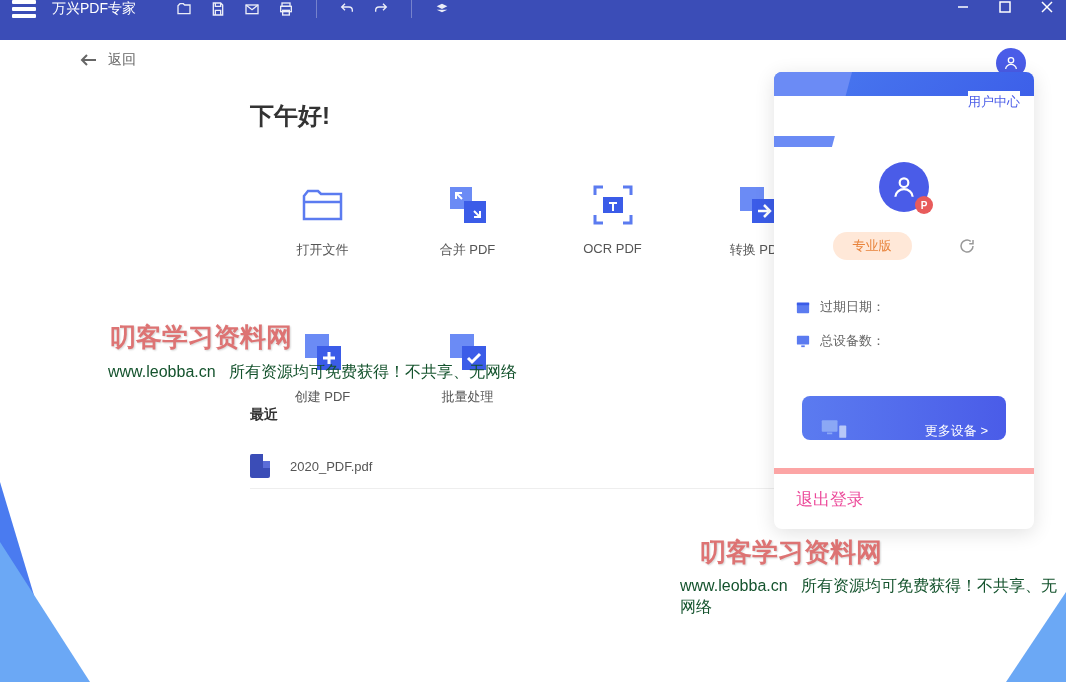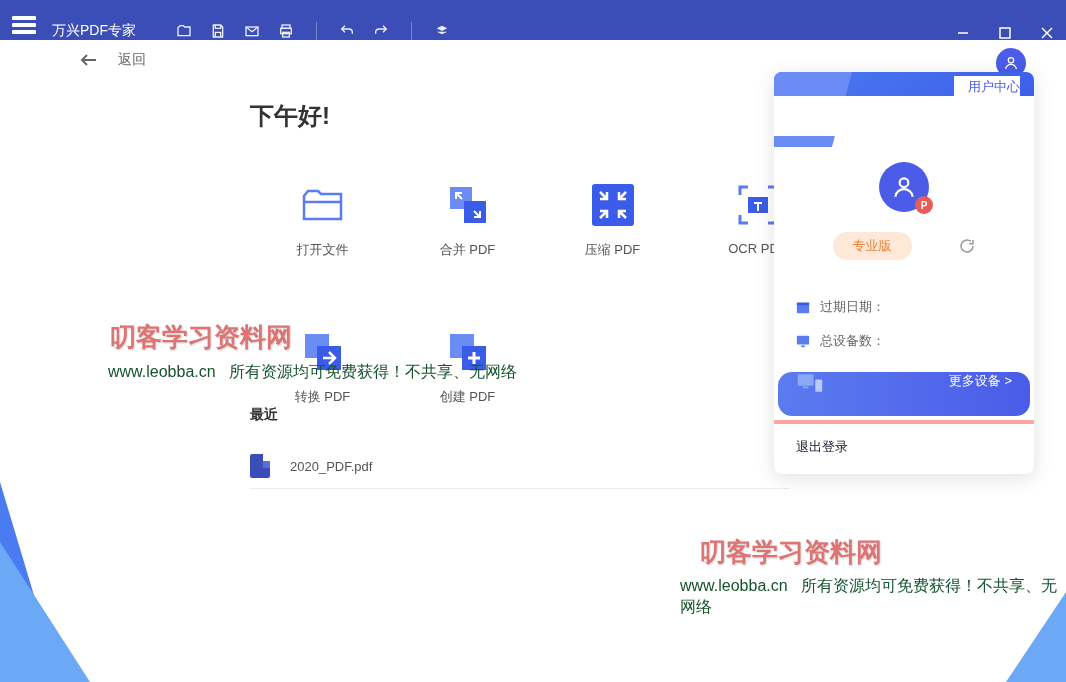--- a/index.html
+++ b/index.html
@@ -1,57 +1,57 @@
 <!DOCTYPE html>
 <html><head>
 <meta charset="utf-8">
 <style>
 *{margin:0;padding:0;box-sizing:border-box;font-family:"Microsoft YaHei",sans-serif}
 body{background:#fff;width:1066px;height:682px;overflow:hidden;position:relative}
-.titlebar{height:40px;background:#3B4DB7;display:flex;align-items:flex-end;padding:0 12px;color:#fff}
+.titlebar{height:40px;background:#3B4DB7;display:flex;align-items:flex-start;padding:0 12px;color:#fff}
 .logo{width:24px;height:24px;display:flex;flex-direction:column;gap:3px;margin-right:16px}
 .logo div{height:4px;background:#fff;border-radius:1px}
 .app-title{font-size:14px;margin-right:40px}
 .tb-icons{display:flex;gap:18px;align-items:center}
 .tb-icon{width:16px;height:16px;opacity:.9;cursor:pointer}
 .tb-sep{width:1px;height:18px;background:rgba(255,255,255,.3);margin:0 4px}
 .win-ctrl{margin-left:auto;display:flex;gap:28px;align-items:center}
 .win-btn{width:14px;height:14px;cursor:pointer}
 .header-row{height:40px;display:flex;align-items:center;padding:0 60px 0 80px;position:relative}
-.back-btn{display:flex;align-items:center;gap:20px;color:#666;font-size:14px;cursor:pointer}
+.back-btn{display:flex;align-items:center;gap:10px;color:#666;font-size:14px;cursor:pointer}
 .user-btn{position:absolute;right:40px;top:8px;width:30px;height:30px;border-radius:50%;background:#4A5CE8;display:flex;align-items:center;justify-content:center;cursor:pointer}
 .main{padding:20px 16px 0 250px}
 .greeting{font-size:24px;font-weight:bold;color:#333;margin-bottom:50px}
 .actions{display:grid;grid-template-columns:repeat(4,145px);row-gap:70px}
 .action{display:flex;flex-direction:column;align-items:center;gap:13px;cursor:pointer}
 .action-icon{width:46px;height:46px;display:flex;align-items:center;justify-content:center}
 .action-label{font-size:13px;color:#555}
 .recent{}
 .recent-title{font-size:14px;font-weight:bold;color:#333;margin-bottom:20px}
 .recent-item{display:flex;align-items:center;gap:20px;padding:10px 0;border-bottom:1px solid #eee;width:540px;cursor:pointer}
 .file-icon{width:20px;height:24px;background:#3B4DB7;border-radius:2px;position:relative}
 .file-icon::after{content:"";position:absolute;top:0;right:0;width:7px;height:7px;background:#fff;border-bottom:7px solid #5B6DD8}
 .recent-name{font-size:13px;color:#555}
 .panel{position:absolute;top:72px;right:32px;width:260px;background:#fff;border-radius:8px;box-shadow:0 4px 20px rgba(0,0,0,.12);overflow:hidden}
 .panel-head{height:60px;position:relative;background:linear-gradient(135deg,#4A7BF0 0%,#3B5CE8 100%)}
 .panel-head::before{content:"";position:absolute;left:-10px;top:-15px;width:80px;height:90px;background:#6B8BF5;transform:skewX(-15deg)}
-.panel-title{position:absolute;right:14px;top:4px;color:#4A5CE8;font-size:13px;background:#fff;padding:2px 0 0 14px;z-index:2}
+.panel-title{position:absolute;right:14px;top:19px;color:#4A5CE8;font-size:13px;background:#fff;padding:2px 0 0 0;z-index:2}
 .panel-head-white{position:absolute;top:24px;left:0;right:0;height:40px;background:#fff}
 .avatar{width:50px;height:50px;border-radius:50%;background:#4A5CE8;margin:30px auto 8px;display:flex;align-items:center;justify-content:center;position:relative}
 .avatar-badge{position:absolute;bottom:-2px;right:-4px;width:18px;height:18px;border-radius:50%;background:#E85B5B;color:#fff;font-size:10px;display:flex;align-items:center;justify-content:center;font-weight:bold}
 .badge-row{display:flex;align-items:center;justify-content:center;gap:46px;margin:20px 0}
 .pro-badge{padding:5px 20px;border-radius:14px;background:#FFE8D8;color:#E8833B;font-size:13px}
 .refresh{width:18px;height:18px;cursor:pointer}
 .info-list{padding:10px 22px}
 .info-row{display:flex;align-items:center;gap:10px;padding:8px 0;font-size:13px;color:#666}
 .info-icon{width:14px;height:14px}
-.more-dev{margin:4px;height:44px;border-radius:14px;background:linear-gradient(90deg,#5B7BF0,#4A5CE8);display:flex;align-items:flex-start;padding:0 18px;cursor:pointer}
+.more-dev{margin:28px;height:44px;border-radius:8px;background:linear-gradient(90deg,#5B7BF0,#4A5CE8);display:flex;align-items:flex-end;padding:0 18px;cursor:pointer}
 .dev-icon{width:28px;height:22px}
 .more-label{margin-left:auto;color:#fff;font-size:13px}
-.logout{padding:14px 22px 18px;font-size:13px;color:#0f172a;border-top:4px solid #fca5a5;cursor:pointer}
+.logout{padding:14px 22px 18px;font-size:17px;color:#ec4899;border-top:6px solid #fca5a5;cursor:pointer}
 .wm{position:absolute;color:#D85B5B;font-size:26px;font-weight:bold;opacity:.85;text-shadow:1px 1px 2px rgba(0,0,0,.2);pointer-events:none}
 .wm-sub{position:absolute;font-size:16px;color:#14532d;pointer-events:none}
 .bg-tri{position:absolute;width:0;height:0}
 .tri-bl{bottom:0;left:0;border-left:90px solid #6BA8F5;border-top:140px solid transparent}
 .tri-bl2{bottom:0;left:0;border-left:60px solid #4A7BF0;border-top:200px solid transparent}
 .tri-br{bottom:0;right:0;border-right:60px solid #6BA8F5;border-top:90px solid transparent}
 </style>
 </head>
 <body>
 
@@ -136,31 +136,20 @@
             <rect x="4" y="4" width="22" height="22" fill="#6B8BF5"></rect>
             <rect x="18" y="18" width="22" height="22" fill="#3B5CE8"></rect>
             <path d="M10 10l6 6 M16 10h-6v6" stroke="#fff" stroke-width="2" fill="none"></path>
             <path d="M34 34l-6-6 M28 34h6v-6" stroke="#fff" stroke-width="2" fill="none"></path>
           </svg>
         </div>
       <div class="action-label">合并 PDF</div>
     </div>
     <div class="action">
       <div class="action-icon">
-          <svg width="42" height="42" viewBox="0 0 42 42">
-            <rect width="42" height="42" fill="#3B5CE8" rx="3"></rect>
-            <g stroke="#fff" stroke-width="2.5" fill="none">
-              <path d="M8 8l7 7 M15 8v7h-7 M34 8l-7 7 M27 8v7h7 M8 34l7-7 M15 34v-7h-7 M34 34l-7-7 M27 34v-7h7"></path>
-            </g>
-          </svg>
-        </div>
-      <div class="action-label">压缩 PDF</div>
-    </div>
-    <div class="action">
-      <div class="action-icon">
           <svg width="44" height="44" viewBox="0 0 44 44" fill="none">
             <path d="M4 12V4h8 M40 12V4h-8 M4 32v8h8 M40 32v8h-8" stroke="#5B7BF0" stroke-width="3"></path>
             <rect x="12" y="14" width="20" height="16" fill="#3B5CE8"></rect>
             <path d="M18 20h8 M22 20v8" stroke="#fff" stroke-width="2"></path>
           </svg>
         </div>
       <div class="action-label">OCR PDF</div>
     </div>
     <div class="action">
       <div class="action-icon">
@@ -174,20 +163,30 @@
     </div>
     <div class="action">
       <div class="action-icon">
           <svg width="44" height="44" viewBox="0 0 44 44">
             <rect x="4" y="4" width="24" height="24" fill="#6B8BF5"></rect>
             <rect x="16" y="16" width="24" height="24" fill="#3B5CE8"></rect>
             <path d="M28 22v12 M22 28h12" stroke="#fff" stroke-width="3"></path>
           </svg>
         </div>
       <div class="action-label">创建 PDF</div>
+    </div>
+    <div class="action">
+      <div class="action-icon">
+          <svg width="44" height="44" viewBox="0 0 44 44">
+            <rect x="4" y="4" width="24" height="24" fill="#6B8BF5"></rect>
+            <rect x="16" y="16" width="24" height="24" fill="#3B5CE8"></rect>
+            <path d="M22 28l4 4 8-8" stroke="#fff" stroke-width="3" fill="none"></path>
+          </svg>
+        </div>
+      <div class="action-label">批量处理</div>
     </div>
   </div>
   <div class="recent">
     <div class="recent-title">最近</div>
     <div class="recent-item">
       <div class="file-icon"></div>
       <div class="recent-name">2020_PDF.pdf</div>
     </div>
   </div>
 </div>

